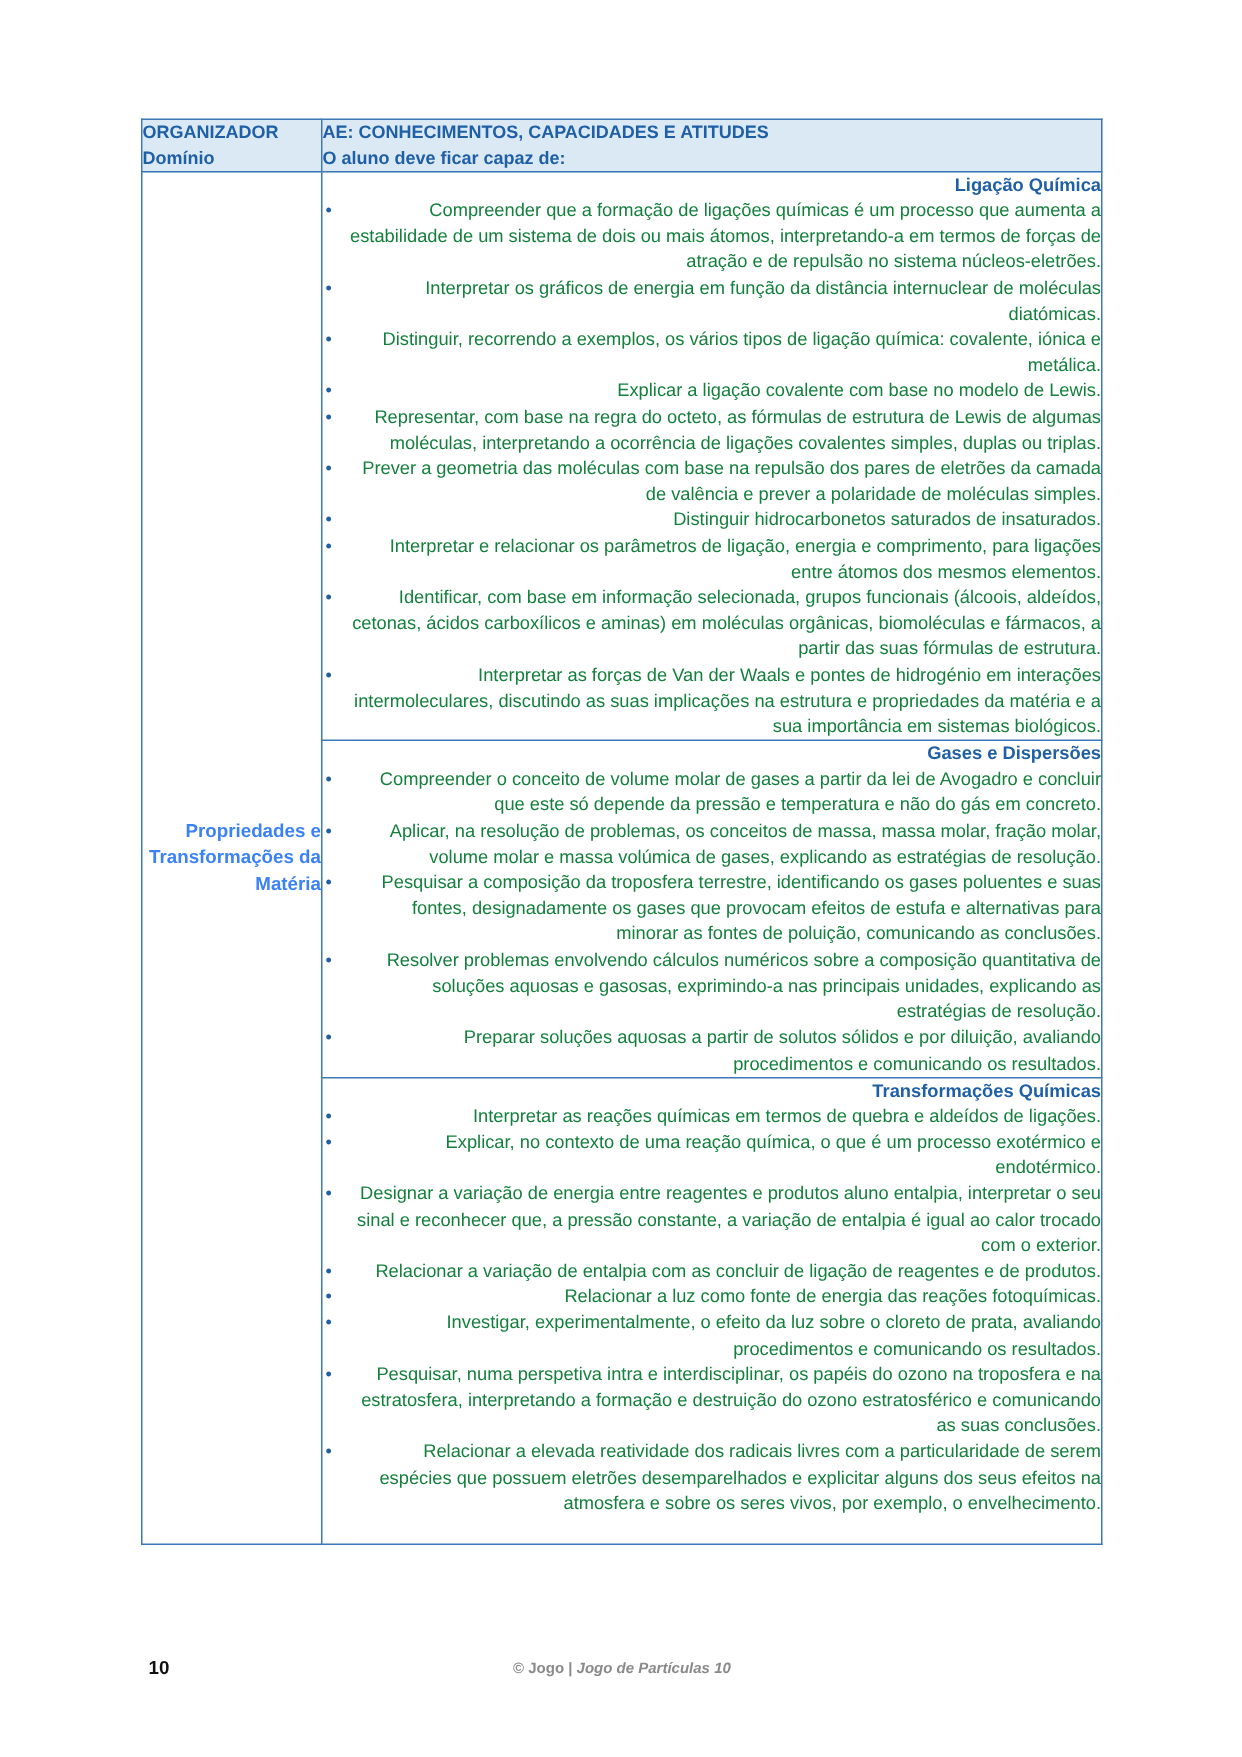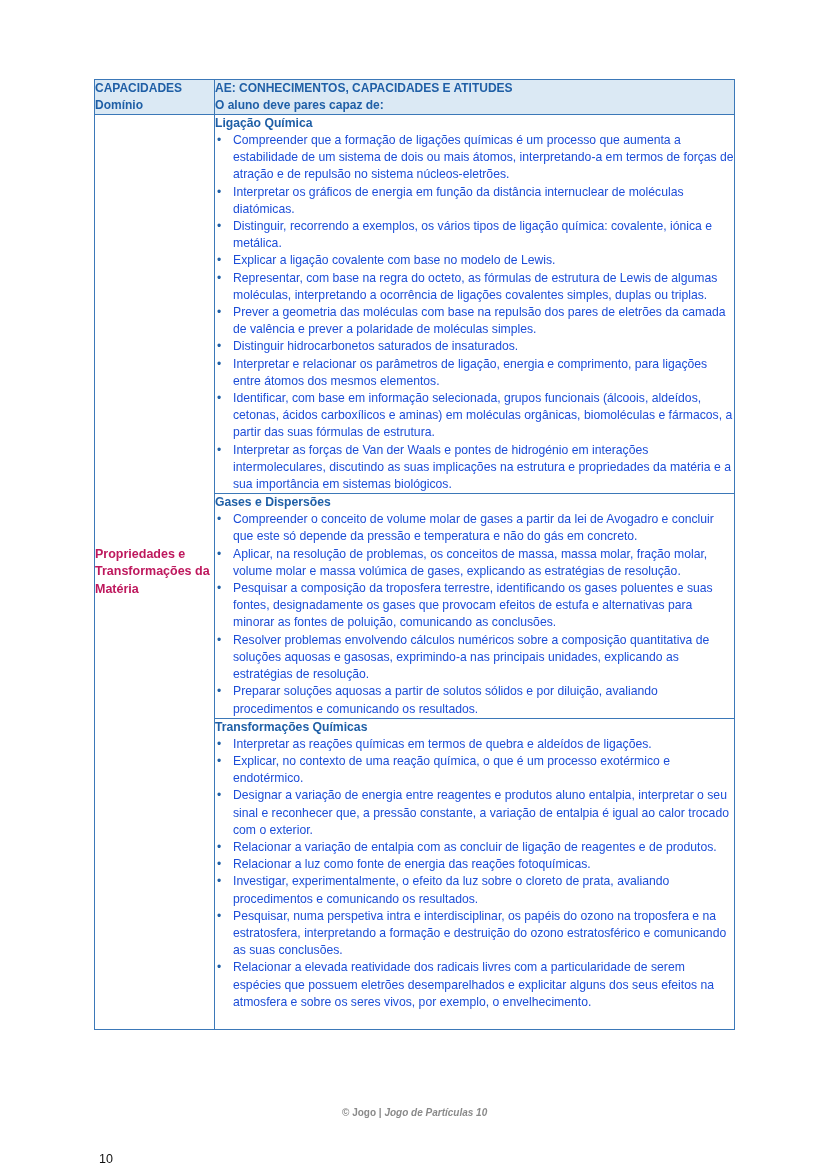--- a/index.html
+++ b/index.html
@@ -15,65 +15,65 @@
       border: 1.3px solid #3b78b8; vertical-align: top; padding: 0;
     }
     .col-a { width: 120px; }
     .col-b { width: 520px; }
     .hdr { background: #dbe9f4; }
     .hdr-cell {
       font-weight: bold; color: #1f5fa6; font-size: 12px; line-height: 17px;
       padding: 1px 4px 2px 4px; text-align: left;
     }
     .domain-cell {
-      vertical-align: middle !important; text-align: left;
-      font-weight: bold; color: #be185d; font-size: 12.5px; line-height: 17.5px;
+      vertical-align: middle !important; text-align: right;
+      font-weight: bold; color: #3b82f6; font-size: 12.5px; line-height: 17.5px;
       padding: 0 2px;
     }
-    .section-cell { padding: 1px 4px 2px 4px; }
+    .section-cell { padding: 1px 4px 2px 4px; text-align: right; }
     .section-title {
       font-weight: bold; color: #1f5fa6; font-size: 12.2px; line-height: 17px;
     }
     ul.items { margin: 0; padding: 0; list-style: none; }
     ul.items li {
       position: relative; padding-left: 18px;
-      font-size: 12.2px; line-height: 17.2px; color: #1d4ed8;
+      font-size: 12.2px; line-height: 17.2px; color: #15803d;
     }
     ul.items li::before {
       content: "\2022"; position: absolute; left: 2px; top: 0;
       color: #1f5fa6; font-size: 12px;
     }
     .last-pad { height: 18px; }
     .footer-page {
-      position: absolute; left: 99px; top: 1152px;
-      font-weight: normal; font-size: 12.5px; color: #111111; text-align: center;
+      position: absolute; left: 99px; top: 1105px;
+      font-weight: bold; font-size: 12.5px; color: #111111; text-align: center;
     }
     .footer-credit {
       position: absolute; left: 342px; top: 1107px;
       font-size: 10px; color: #8a8a8a; font-weight: bold;
     }
     .footer-credit .book { font-style: italic; }
   </style>
 </head>
 <body>
 
 <table class="page-table">
   <colgroup>
     <col class="col-a">
     <col class="col-b">
   </colgroup>
   <tbody>
       <tr class="hdr">
     <th class="hdr-cell">
-      <div>CAPACIDADES</div>
+      <div>ORGANIZADOR</div>
       <div>Domínio</div>
     </th>
     <th class="hdr-cell">
       <div>AE: CONHECIMENTOS, CAPACIDADES E ATITUDES</div>
-      <div>O aluno deve pares capaz de:</div>
+      <div>O aluno deve ficar capaz de:</div>
     </th>
   </tr>
 
   <tr>
     <td class="domain-cell" rowspan="3">
       <span>Propriedades e Transformações da Matéria</span>
     </td>
     <td class="section-cell">
       <div class="section-title">Ligação Química</div>
       <ul class="items">

